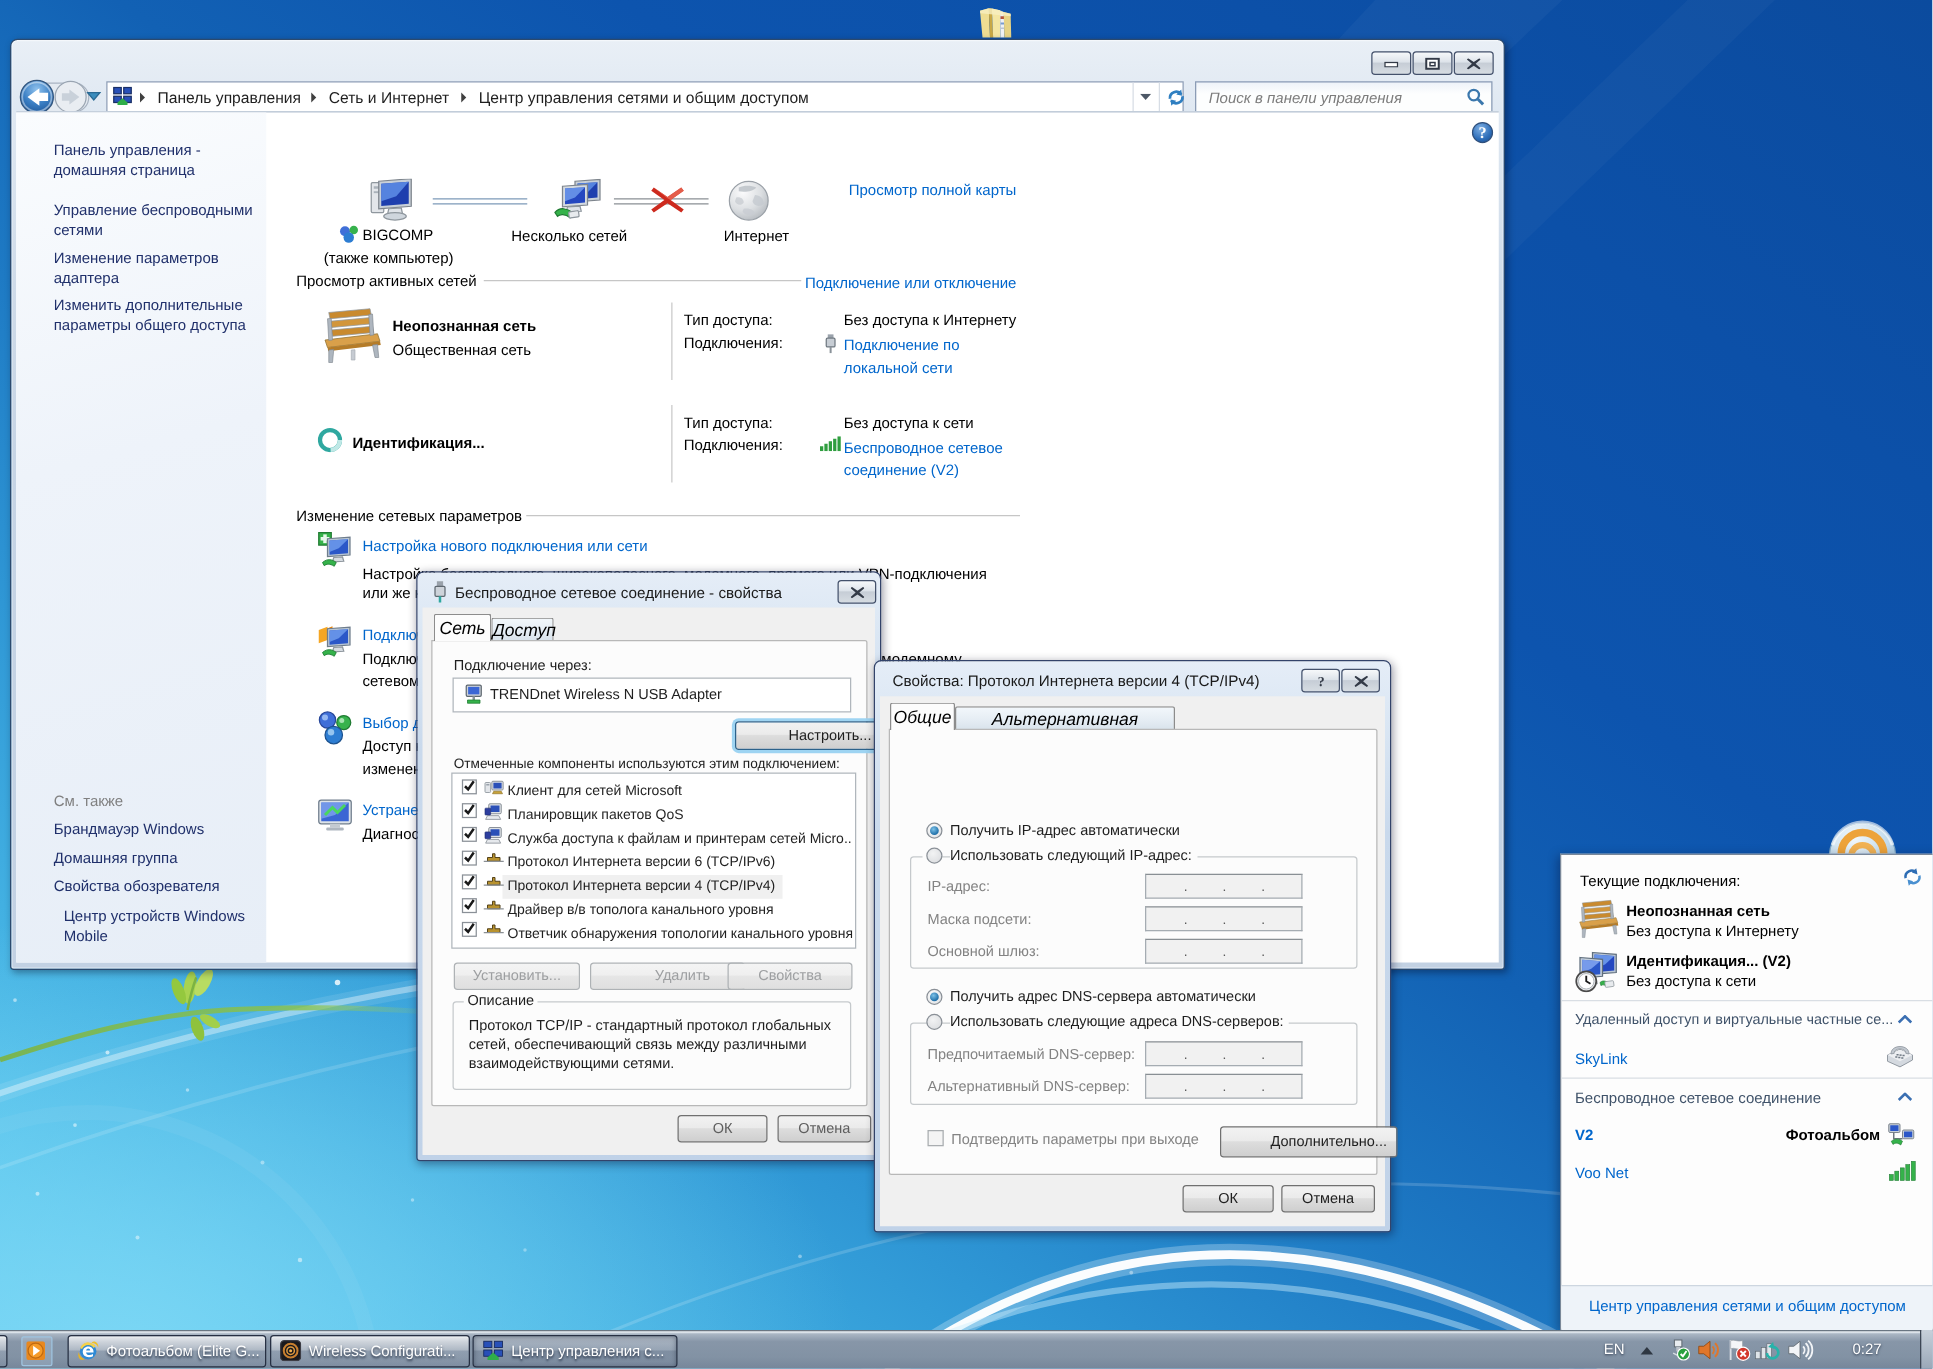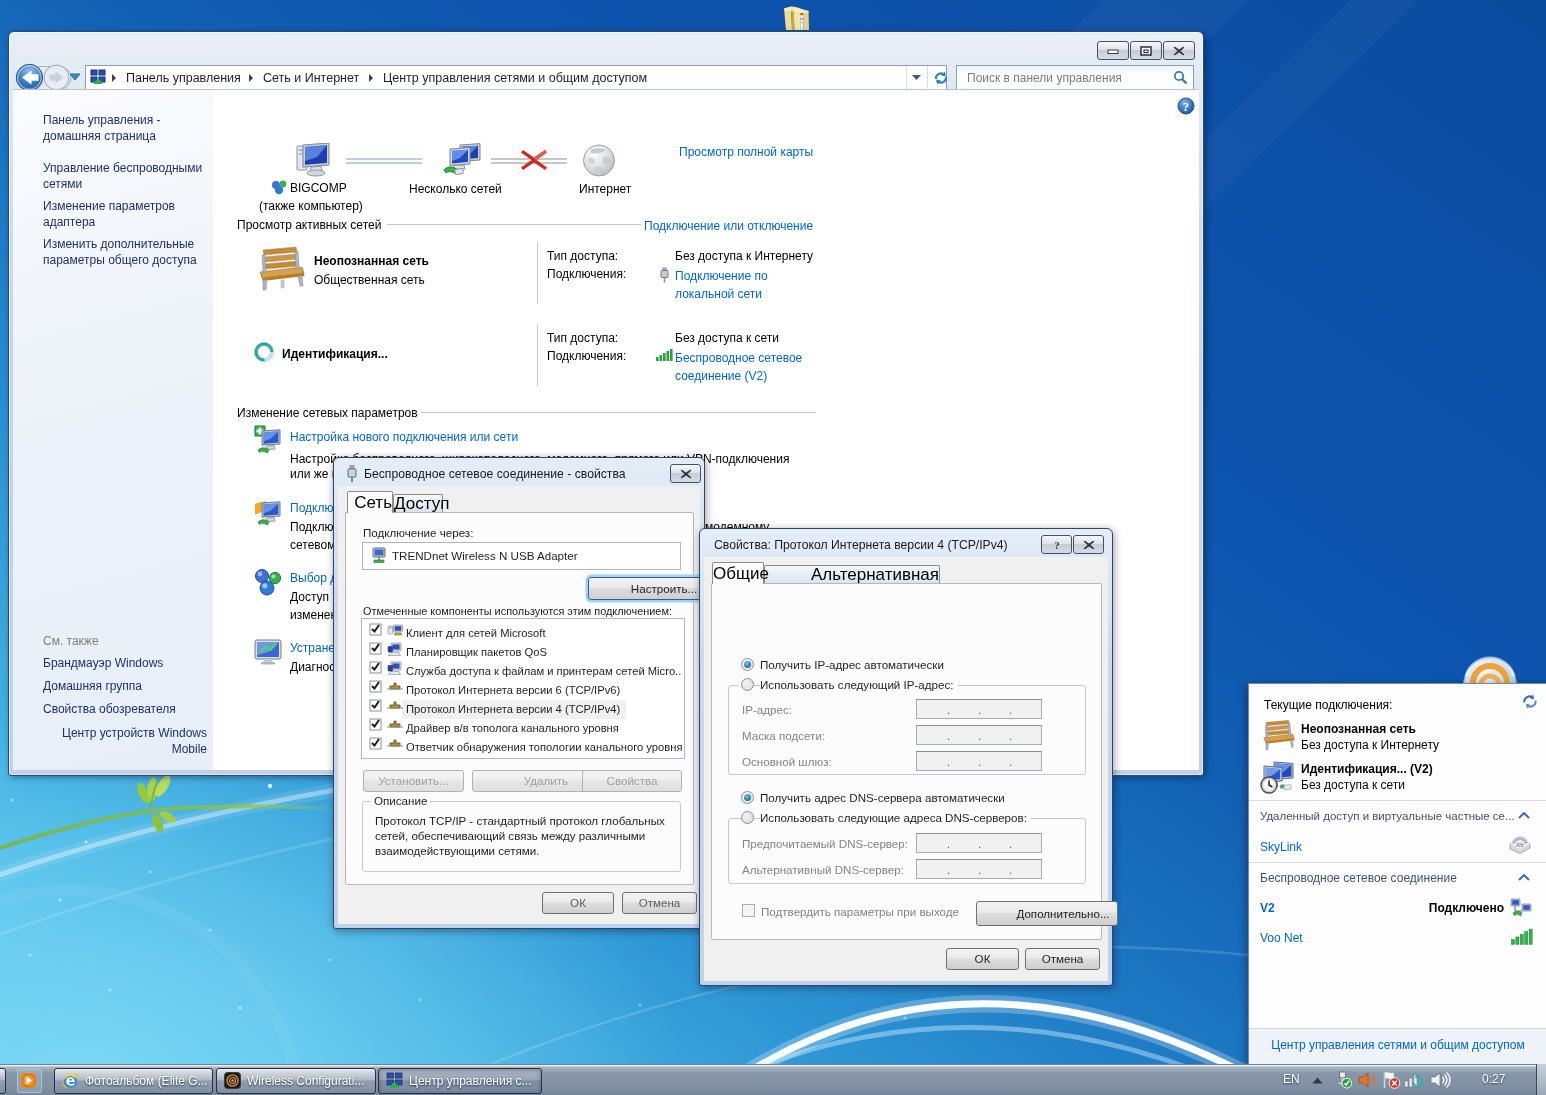--- a/index.html
+++ b/index.html
@@ -26,21 +26,21 @@
   background:linear-gradient(180deg,#f2f2f2 0%,#ebebeb 45%,#dddddd 50%,#cfcfcf 100%);
   font-size:11.6px;color:#1f1f1f;}
 .btn.dis{border-color:#aeb2b5;background:linear-gradient(180deg,#f4f4f4,#efefef 45%,#e6e6e6 50%,#dfdfdf 100%);color:#9d9fa1;}
 
 .dlg{position:absolute;font-size:11.6px;border:1px solid #33436a;border-radius:6px 6px 3px 3px;
   background:linear-gradient(180deg,#e5edf7 0%,#dbe7f4 10%,#c9d9ec 30%,#c0d2e8 100%);
   box-shadow:1px 2px 8px rgba(0,0,30,0.4);}
 .dlginner{position:absolute;left:4px;right:4px;bottom:4px;background:#f0f0f0;}
 .dlgtitle{position:absolute;left:10px;top:8px;font-size:12.2px;color:#1a1a1a;white-space:nowrap;}
 .tabpage{position:absolute;background:#fcfcfc;border:1px solid #b8b8b8;border-radius:0 2px 2px 2px;}
-.tab{position:absolute;background:linear-gradient(180deg,#f2f7fb,#e4ecf3 60%,#d8e2eb);border:1px solid #8c8c8c;border-bottom:none;border-radius:2px 2px 0 0;text-align:right;font-size:17px;}
+.tab{position:absolute;background:linear-gradient(180deg,#f2f7fb,#e4ecf3 60%,#d8e2eb);border:1px solid #8c8c8c;border-bottom:none;border-radius:2px 2px 0 0;text-align:center;font-size:14px;font-style:italic;}
 .tab.on{background:#fcfcfc;z-index:3;}
 .gb{position:absolute;border:1px solid #c5c9cc;border-radius:3px;}
 .tbox{position:absolute;background:#f1f1f1;border:1px solid #a5acb2;border-top-color:#898f94;}
 .dot{position:absolute;color:#5a5a5a;font-size:11px;}
 .radio{position:absolute;width:11px;height:11px;border-radius:50%;border:1px solid #8a9097;background:radial-gradient(circle at 40% 35%,#fefefe,#dcdfe2);}
 .radio.on::after{content:"";position:absolute;left:2px;top:2px;width:7px;height:7px;border-radius:50%;background:radial-gradient(circle at 40% 35%,#7cc1e8,#1f6fa8 70%);}
 .radio.off{background:radial-gradient(circle at 40% 35%,#f2f3f4,#d8dadd);}
 .cb{position:absolute;width:11px;height:11px;border:1px solid #8a9097;background:#fff;}
 .glabel{color:#1f1f1f;font-size:11.6px;}
 .graytxt{color:#838383;}
@@ -180,21 +180,21 @@
     <div class="abs" style="left:841px;top:0;width:1px;height:23px;background:#d7dde5"></div>
     <svg class="abs" style="left:847px;top:4px" width="16" height="16" viewBox="0 0 16 16">
       <path d="M3,9 A5,5 0 0 1 12,5.5" fill="none" stroke="#2f7fc1" stroke-width="2.2"></path>
       <path d="M12,1.5 L12.6,6.5 L8,5.5 Z" fill="#2f7fc1"></path>
       <path d="M13,7 A5,5 0 0 1 4,10.5" fill="none" stroke="#2f7fc1" stroke-width="2.2"></path>
       <path d="M4,14.5 L3.4,9.5 L8,10.5 Z" fill="#2f7fc1"></path>
     </svg>
   </div>
 
   <div class="bar" style="left:947px;top:33px;width:236px;height:23px;background:linear-gradient(180deg,#eef3f9,#fdfefe 40%);">
-    <div class="abs" style="left:10px;top:5px;color:#7c7c7c;">Поиск в панели управления</div>
+    <div class="abs" style="left:10px;top:5px;color:#7c7c7c;font-style:italic;">Поиск в панели управления</div>
     <svg class="abs" style="left:216px;top:4px" width="15" height="15" viewBox="0 0 15 15">
       <circle cx="6" cy="6" r="4.2" fill="none" stroke="#3b78ad" stroke-width="1.8"></circle>
       <line x1="9.2" y1="9.2" x2="13.5" y2="13.5" stroke="#3b78ad" stroke-width="2.4"></line>
     </svg>
   </div>
 
   <div class="abs" style="left:4px;top:57px;right:4px;bottom:5px;background:#fff;border-top:1px solid #b5c2d2;"></div>
   <div class="abs" style="left:4px;top:58px;width:200px;bottom:5px;background:linear-gradient(165deg,#fafcfe 0%,#eef3fa 40%,#e7eef7 100%);"></div>
 
   <svg class="abs" style="left:1168px;top:65px" width="18" height="18" viewBox="0 0 18 18">
@@ -210,21 +210,21 @@
   </svg>
 
   <div class="abs" style="left:34px;top:80px;width:168px;line-height:16px;color:#20306b;">Панель управления -<br>домашняя страница</div>
   <div class="abs" style="left:34px;top:128px;width:172px;line-height:16px;color:#20306b;">Управление беспроводными сетями</div>
   <div class="abs" style="left:34px;top:166px;width:168px;line-height:16px;color:#20306b;">Изменение параметров адаптера</div>
   <div class="abs" style="left:34px;top:204px;width:178px;line-height:16px;color:#20306b;">Изменить дополнительные параметры общего доступа</div>
   <div class="abs" style="left:34px;top:602px;color:#808080;">См. также</div>
   <div class="abs" style="left:34px;top:624px;color:#20306b;">Брандмауэр Windows</div>
   <div class="abs" style="left:34px;top:647px;color:#20306b;">Домашняя группа</div>
   <div class="abs" style="left:34px;top:670px;color:#20306b;">Свойства обозревателя</div>
-  <div class="abs" style="left:28px;top:693px;width:170px;line-height:16px;color:#20306b;text-align:right;">Центр устройств Windows Mobile</div>
+  <div class="abs" style="left:42px;top:693px;width:170px;line-height:16px;color:#20306b;">Центр устройств Windows Mobile</div>
 
   <div class="abs" style="left:670px;top:113px;"><span class="tl">Просмотр полной карты</span></div>
 
   <svg class="abs" style="left:286px;top:111px" width="36" height="34" viewBox="0 0 36 34">
     <rect x="2" y="3" width="10" height="24" rx="1" fill="#e3e6ea" stroke="#8f979e"></rect>
     <rect x="4" y="6" width="6" height="2" fill="#aab2ba"></rect>
       <rect x="4" y="10" width="6" height="1.5" fill="#aab2ba"></rect>
     <path d="M8,2 L34,0 L34,22 L8,24 Z" fill="#c8d0d8" stroke="#7e858d"></path>
     <path d="M10,4 L32,2.3 L32,20 L10,21.8 Z" fill="#1e3fae"></path>
     <path d="M10,4 L32,2.3 L22,14 L10,18 Z" fill="#5f8fe8" opacity="0.85"></path>
@@ -598,21 +598,21 @@
         <rect x="11.6" y="11.4" width="1.7" height="1.2"></rect>
         <rect x="14" y="11.8" width="1.7" height="1.2"></rect>
     </g>
   </svg>
   <div class="abs" style="left:0px;top:178px;width:298px;height:1px;background:#d9dee4;"></div>
   <div class="abs" style="left:11px;top:187px;color:#40536a;">Беспроводное сетевое соединение</div>
   <svg class="abs" style="left:269px;top:190px" width="12" height="7">
       <path d="M1,6 L6,1 L11,6" fill="none" stroke="#3b6fb2" stroke-width="2"></path>
     </svg>
   <div class="abs tl" style="left:11px;top:217px;font-weight:bold;">V2</div>
-  <div class="abs" style="left:130px;top:217px;width:125px;text-align:right;font-weight:bold;">Подключено</div>
+  <div class="abs" style="left:130px;top:217px;width:125px;text-align:right;font-weight:bold;">Фотоальбом</div>
   <svg class="abs" style="left:259px;top:212px" width="26" height="24" viewBox="0 0 26 24">
     <rect x="3" y="3" width="9" height="7" rx="1" fill="#c8d0d8" stroke="#6f7880" stroke-width="0.7"></rect>
     <rect x="4.2" y="4.2" width="6.6" height="4.6" fill="#2b57c8"></rect>
     <rect x="14" y="8" width="9" height="7" rx="1" fill="#c8d0d8" stroke="#6f7880" stroke-width="0.7"></rect>
     <rect x="15.2" y="9.2" width="6.6" height="4.6" fill="#2b57c8"></rect>
     <path d="M7,10 L7,15 L14,15" fill="none" stroke="#6f7880" stroke-width="1.2"></path>
     <path d="M5,17 C8,14.5 12,15 14,17 L12.6,20 C10,18 8,18.2 6.4,19.6 Z" fill="#35b24a" stroke="#1f7a32" stroke-width="0.5"></path>
   </svg>
   <div class="abs tl" style="left:11px;top:247px;">Voo Net</div>
   <svg class="abs" style="left:262px;top:243px" width="22" height="19" viewBox="0 0 25 19">

